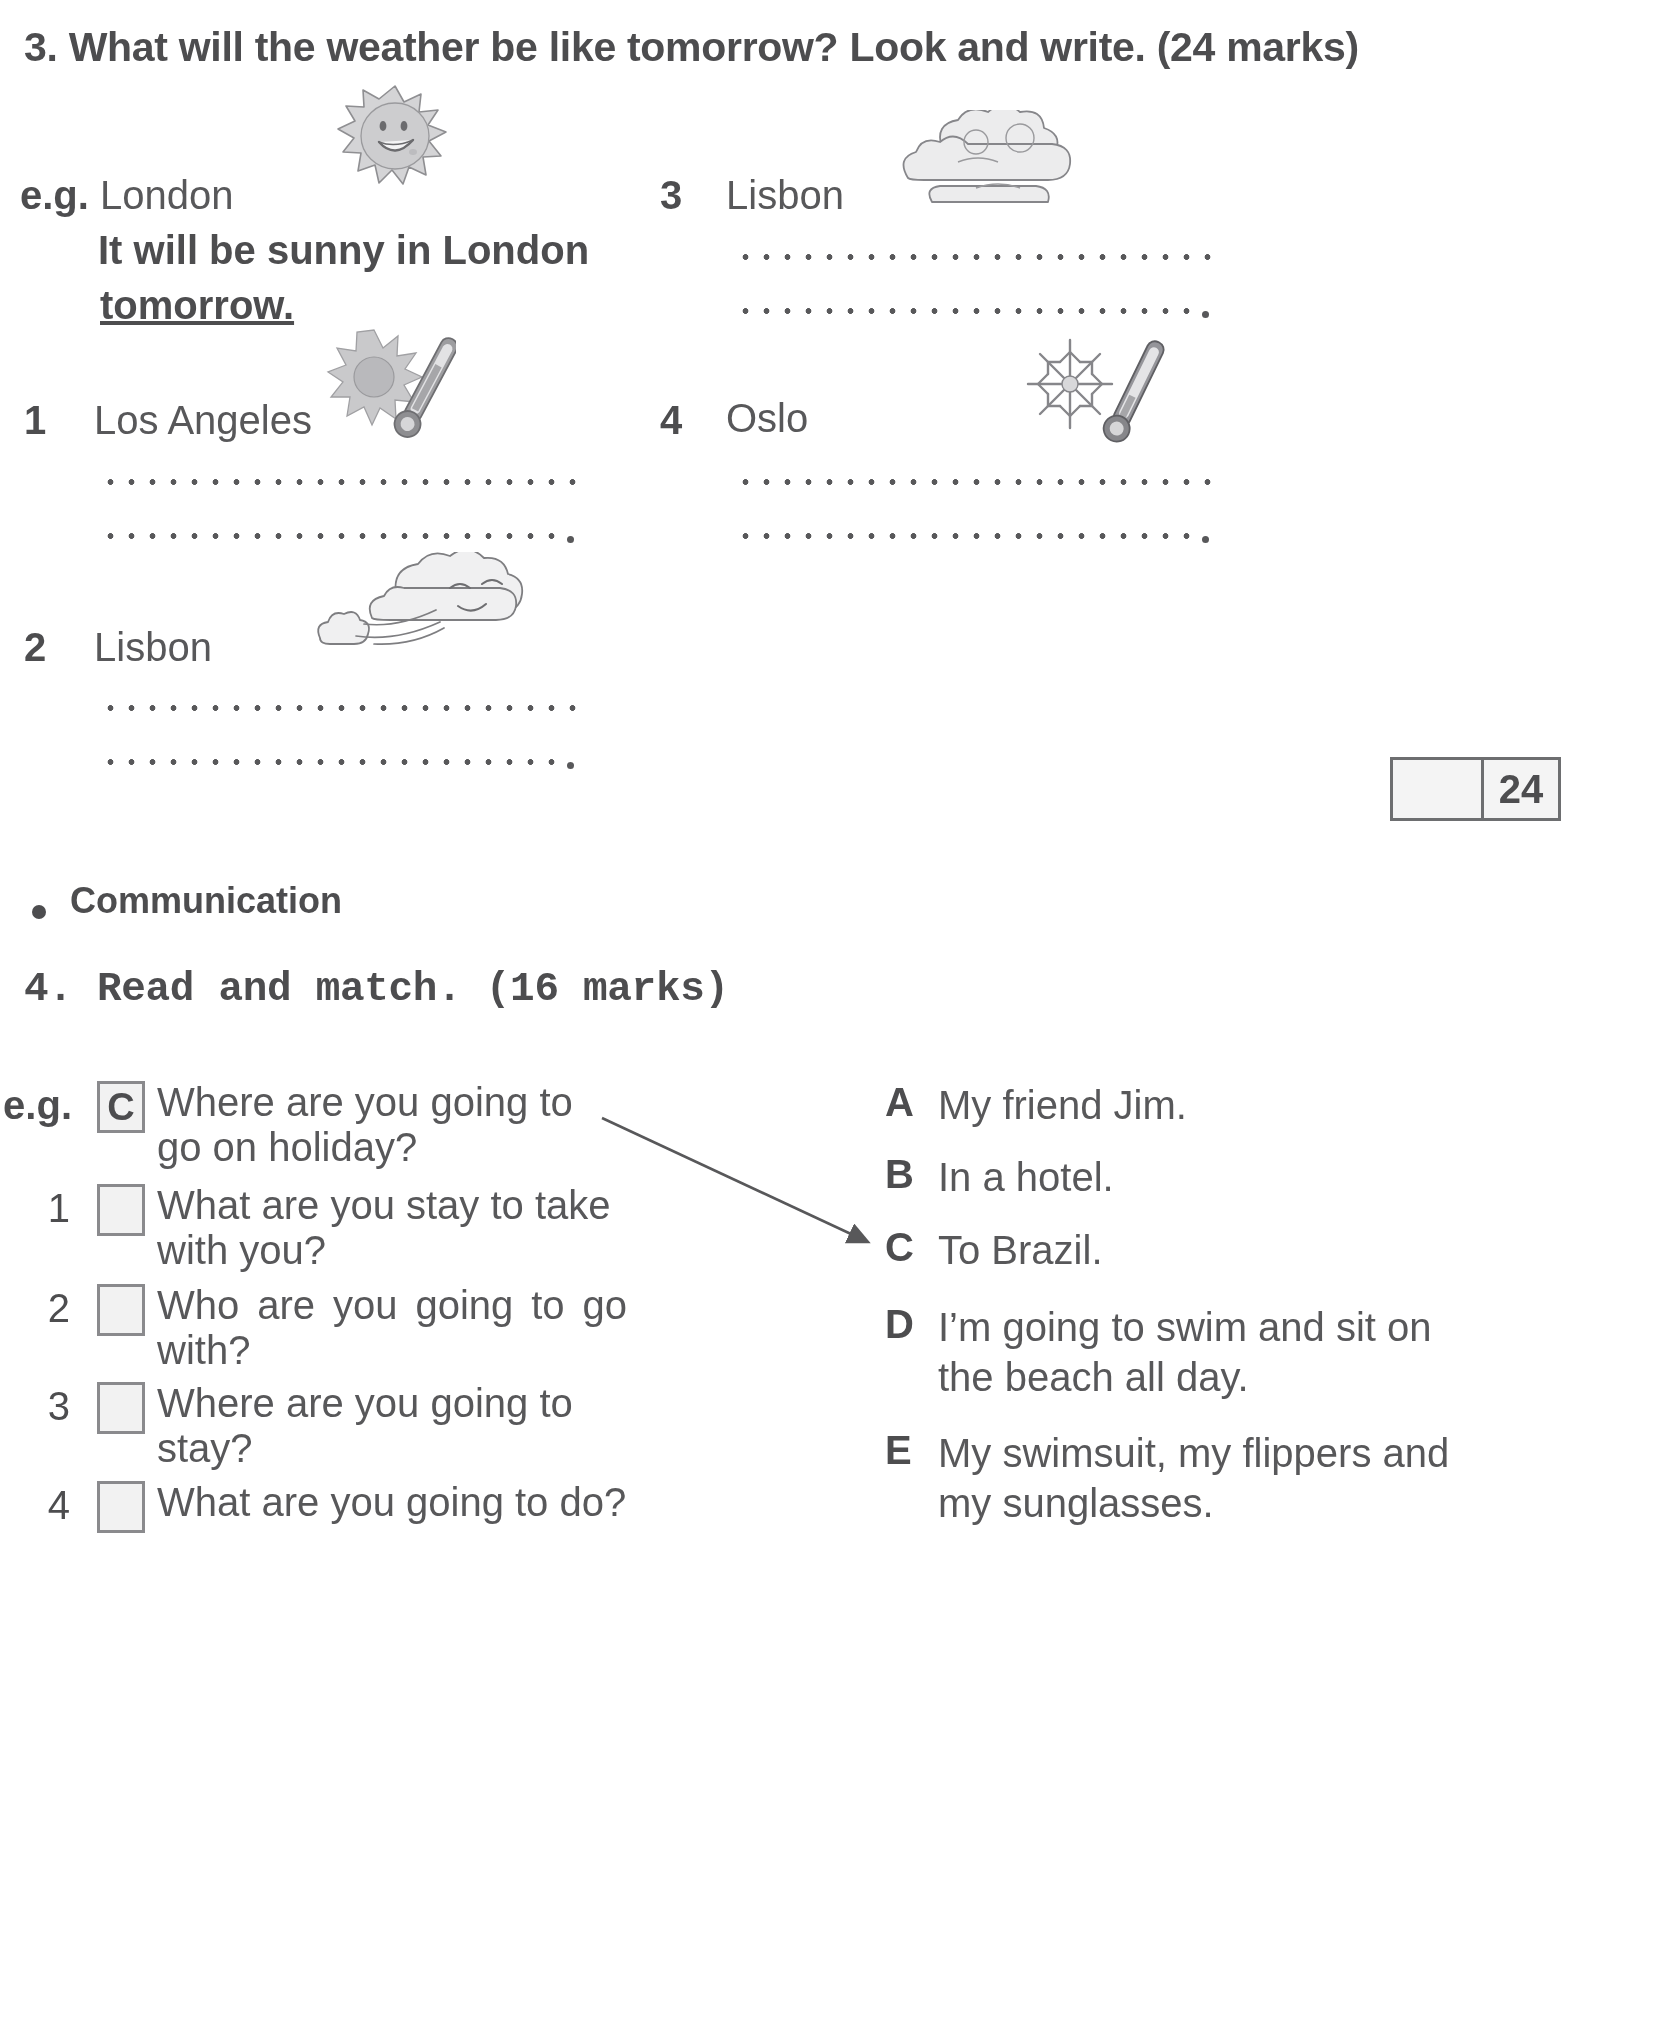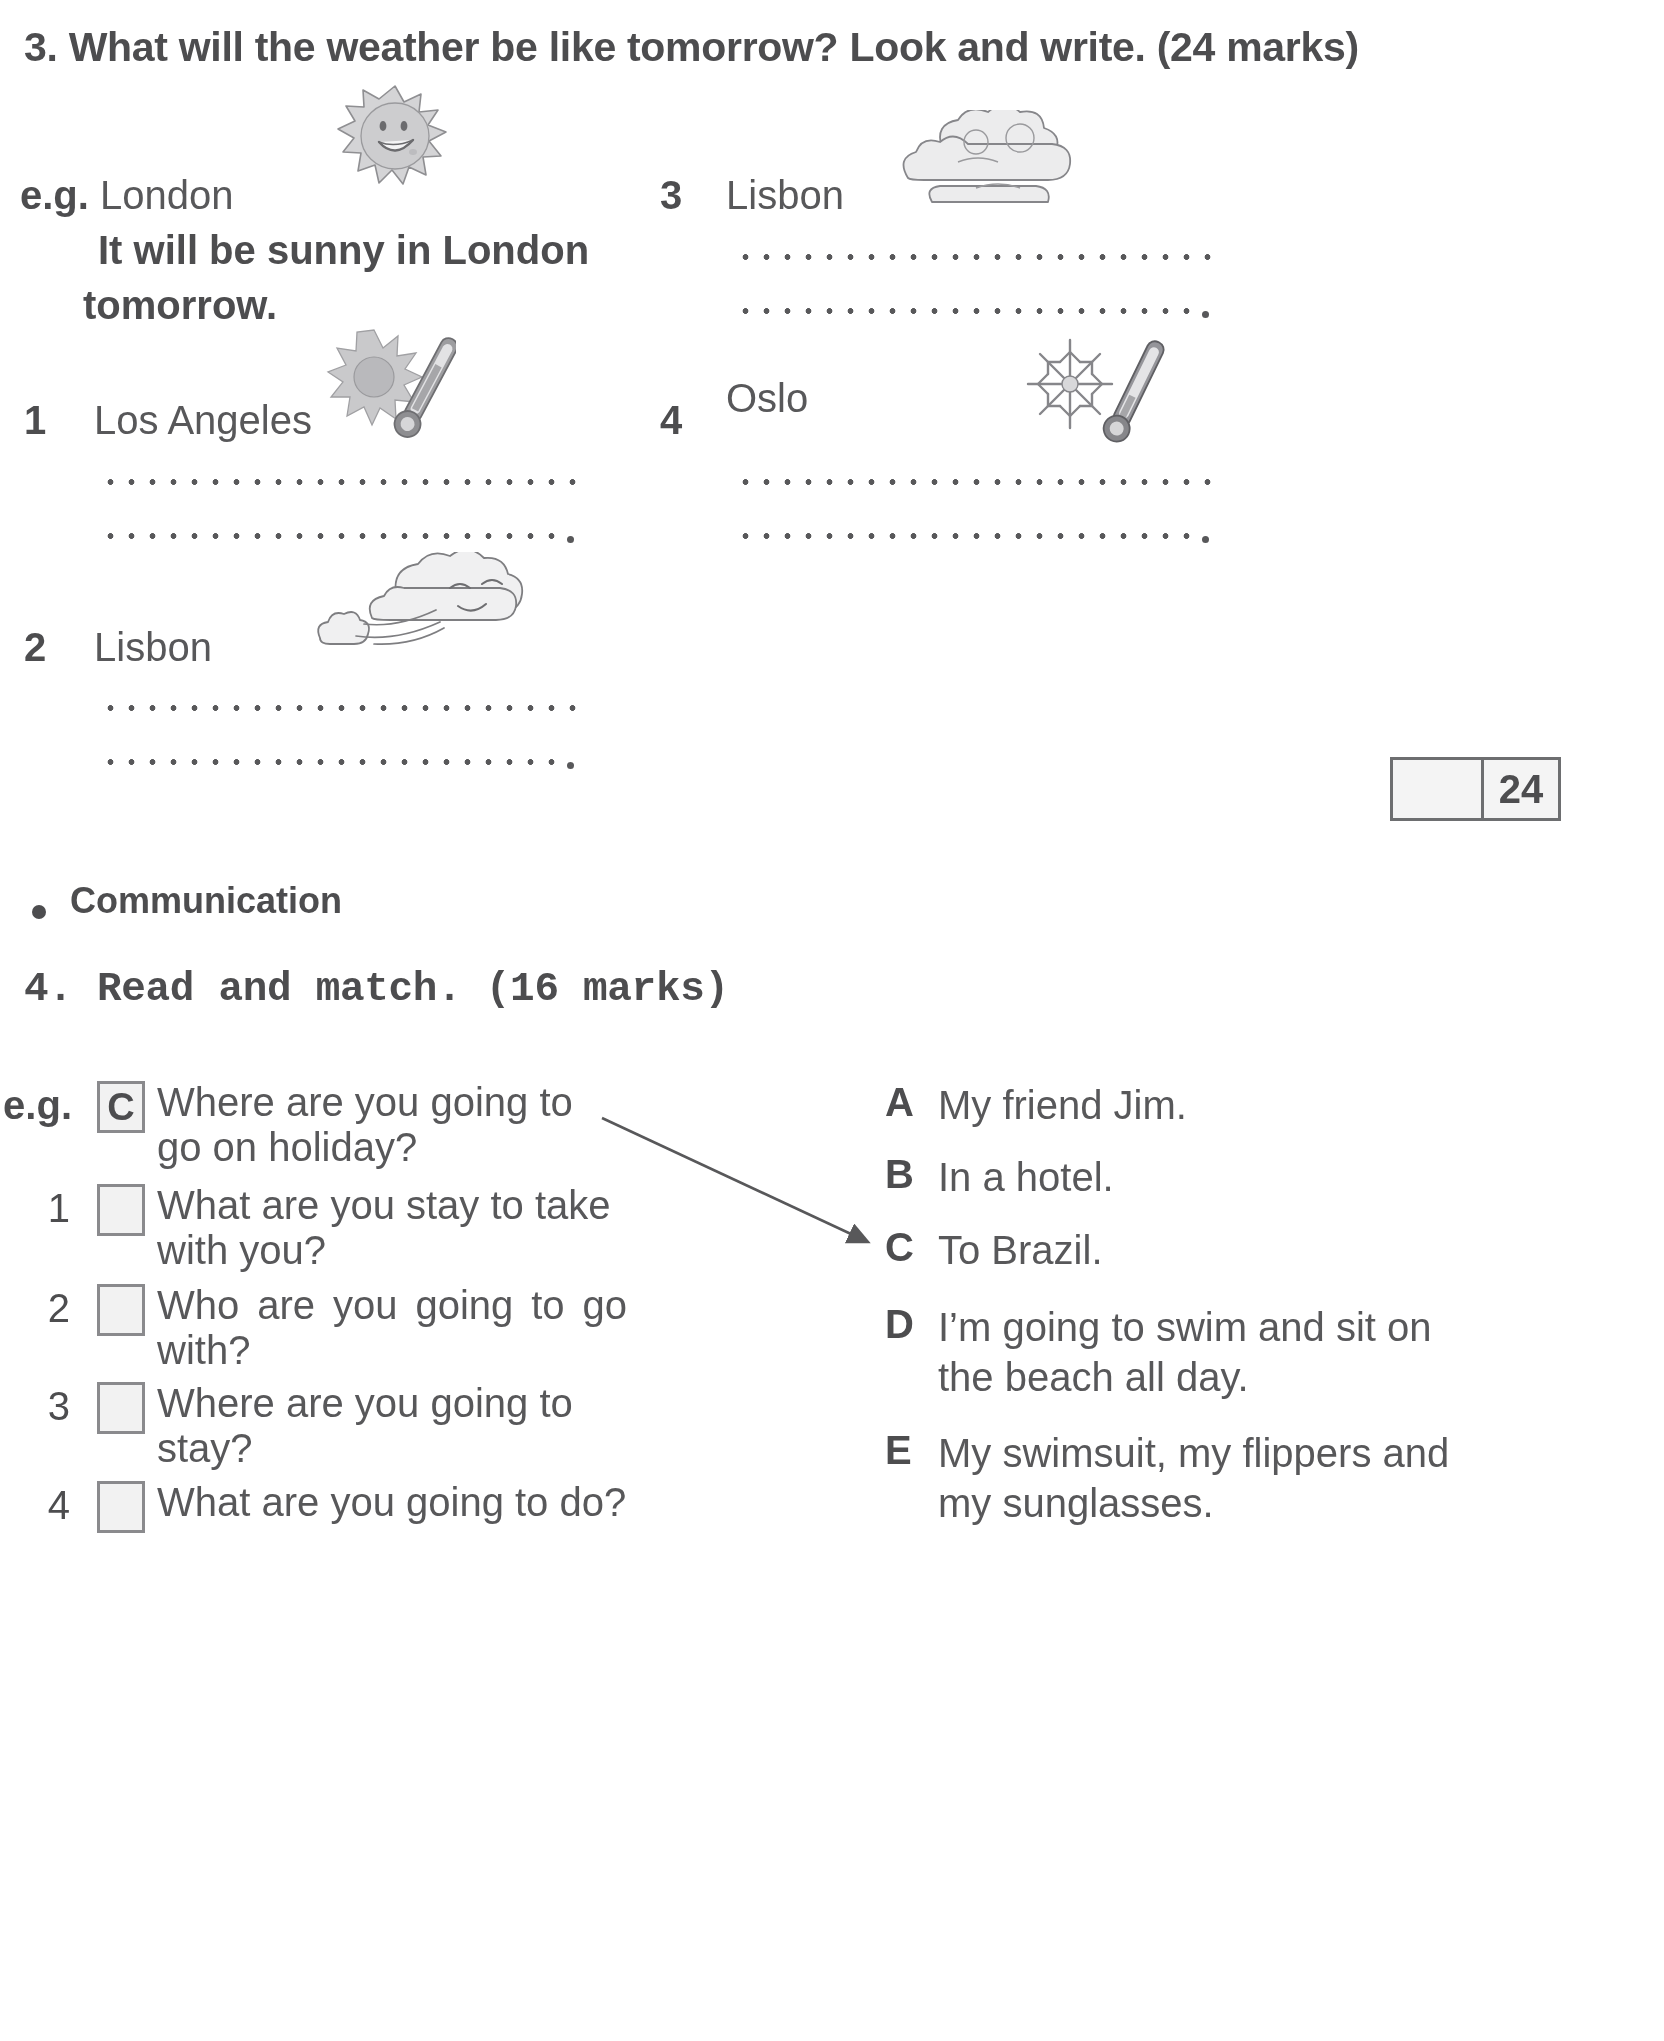--- a/index.html
+++ b/index.html
@@ -189,21 +189,21 @@
       <path d="M46 60 Q62 78 80 58" fill="#f4f4f5" stroke="#6b6b6e" stroke-width="2.4" stroke-linecap="round"></path>
       <path d="M46 60 Q62 66 80 58" fill="none" stroke="#6b6b6e" stroke-width="1.6"></path>
       <ellipse cx="80" cy="70" rx="4" ry="3" fill="#bcbcbf"></ellipse>
     </svg>
   </div>
 
   <div class="lbl-b" style="left:20px; top:173px;">e.g.</div>
   <div class="lbl" style="left:100px; top:173px;">London</div>
 
   <div class="lbl-b" style="left:98px; top:228px;">It will be sunny in London</div>
-  <div class="lbl-b" style="left:83px; top:283px;">tomorrow.</div>
+  <div class="lbl-b" style="left:100px; top:283px;text-decoration:underline;">tomorrow.</div>
 
   <div class="icon-wrap" style="left:326px; top:322px; width:130px; height:128px;">
     <svg viewBox="0 0 130 128" width="130" height="128">
       <g fill="#c9c9cb" stroke="#a0a0a3" stroke-width="1.3">
         <path d="M48 8 L57 26 L72 14 L71 34 L90 31 L79 47 L96 55 L78 63 L88 80
                  L69 78 L70 97 L54 86 L46 103 L38 85 L21 94 L24 75 L5 75 L17 60
                  L2 50 L20 43 L11 26 L30 29 L31 10 Z"></path>
       </g>
       <circle cx="48" cy="55" r="20" fill="#b9b9bc" stroke="#9a9a9d" stroke-width="1.2"></circle>
       <g transform="rotate(28 98 70)">
@@ -299,21 +299,21 @@
         <rect x="104" y="6" width="17" height="92" rx="8" fill="#95959a" stroke="#5f5f63" stroke-width="1.8"></rect>
         <rect x="107.5" y="12" width="10" height="78" rx="5" fill="#e4e4e6"></rect>
         <rect x="109" y="66" width="7" height="24" fill="#a6a6a9"></rect>
         <circle cx="112.5" cy="102" r="13" fill="#86868a" stroke="#5f5f63" stroke-width="1.8"></circle>
         <circle cx="112.5" cy="102" r="7" fill="#d6d6d8"></circle>
       </g>
     </svg>
   </div>
 
   <div class="lbl-b" style="left:660px; top:398px;">4</div>
-  <div class="lbl" style="left:726px; top:376px;">Oslo</div>
+  <div class="lbl" style="left:726px; top:396px;">Oslo</div>
 
   <div class="dots" style="left:735px; top:476px; width:478px;"></div>
   <div class="dots" style="left:735px; top:530px; width:455px;"></div>
   <div class="dot-end" style="left:1202px; top:536px;"></div>
 
   <div class="marks" style="left:1390px; top:757px;">
     <div class="marks-blank"></div>
     <div class="marks-val">24</div>
   </div>
 

